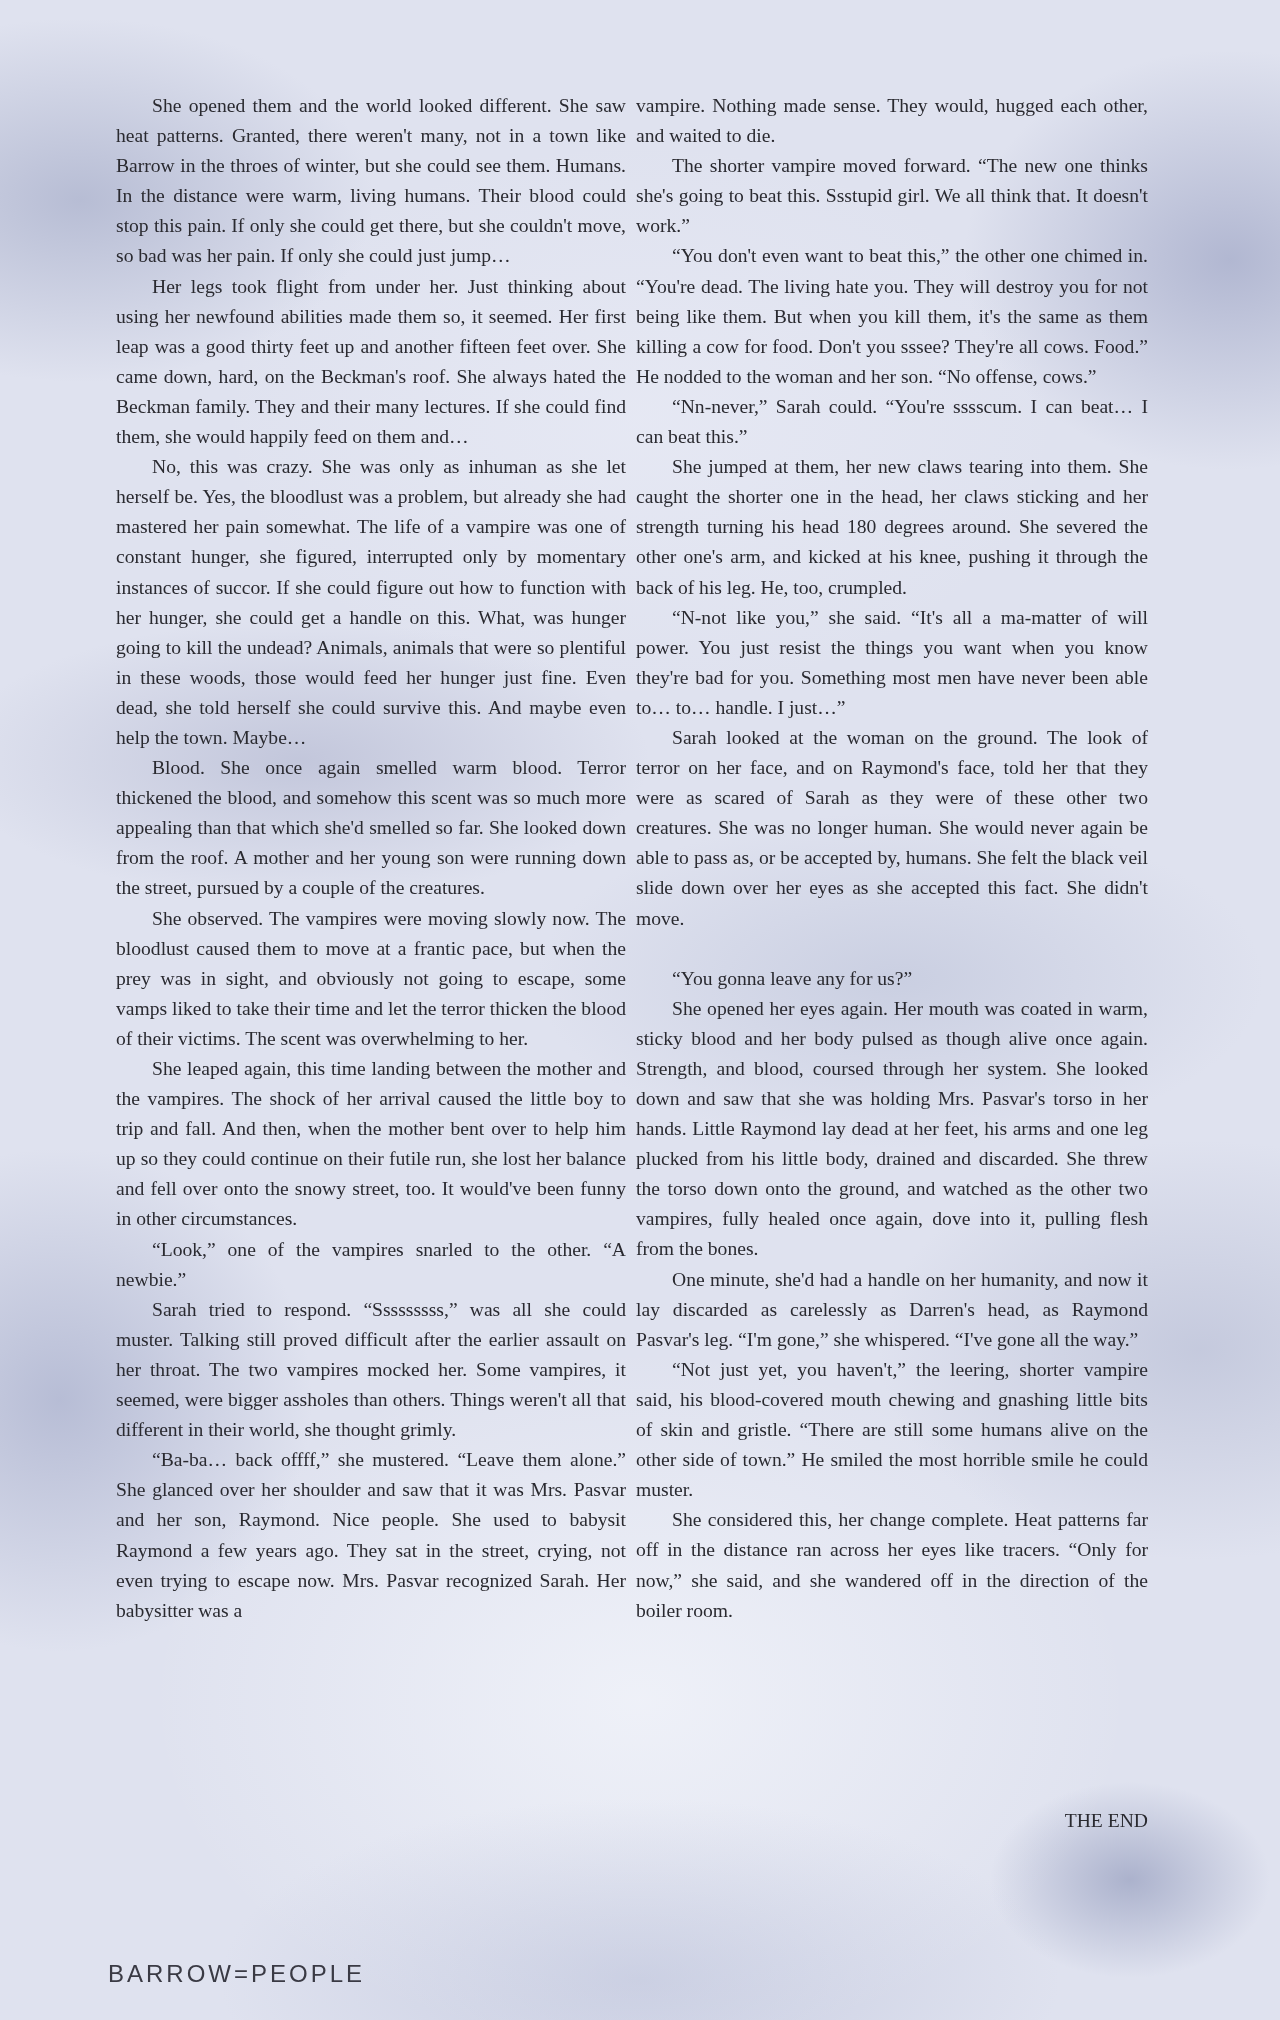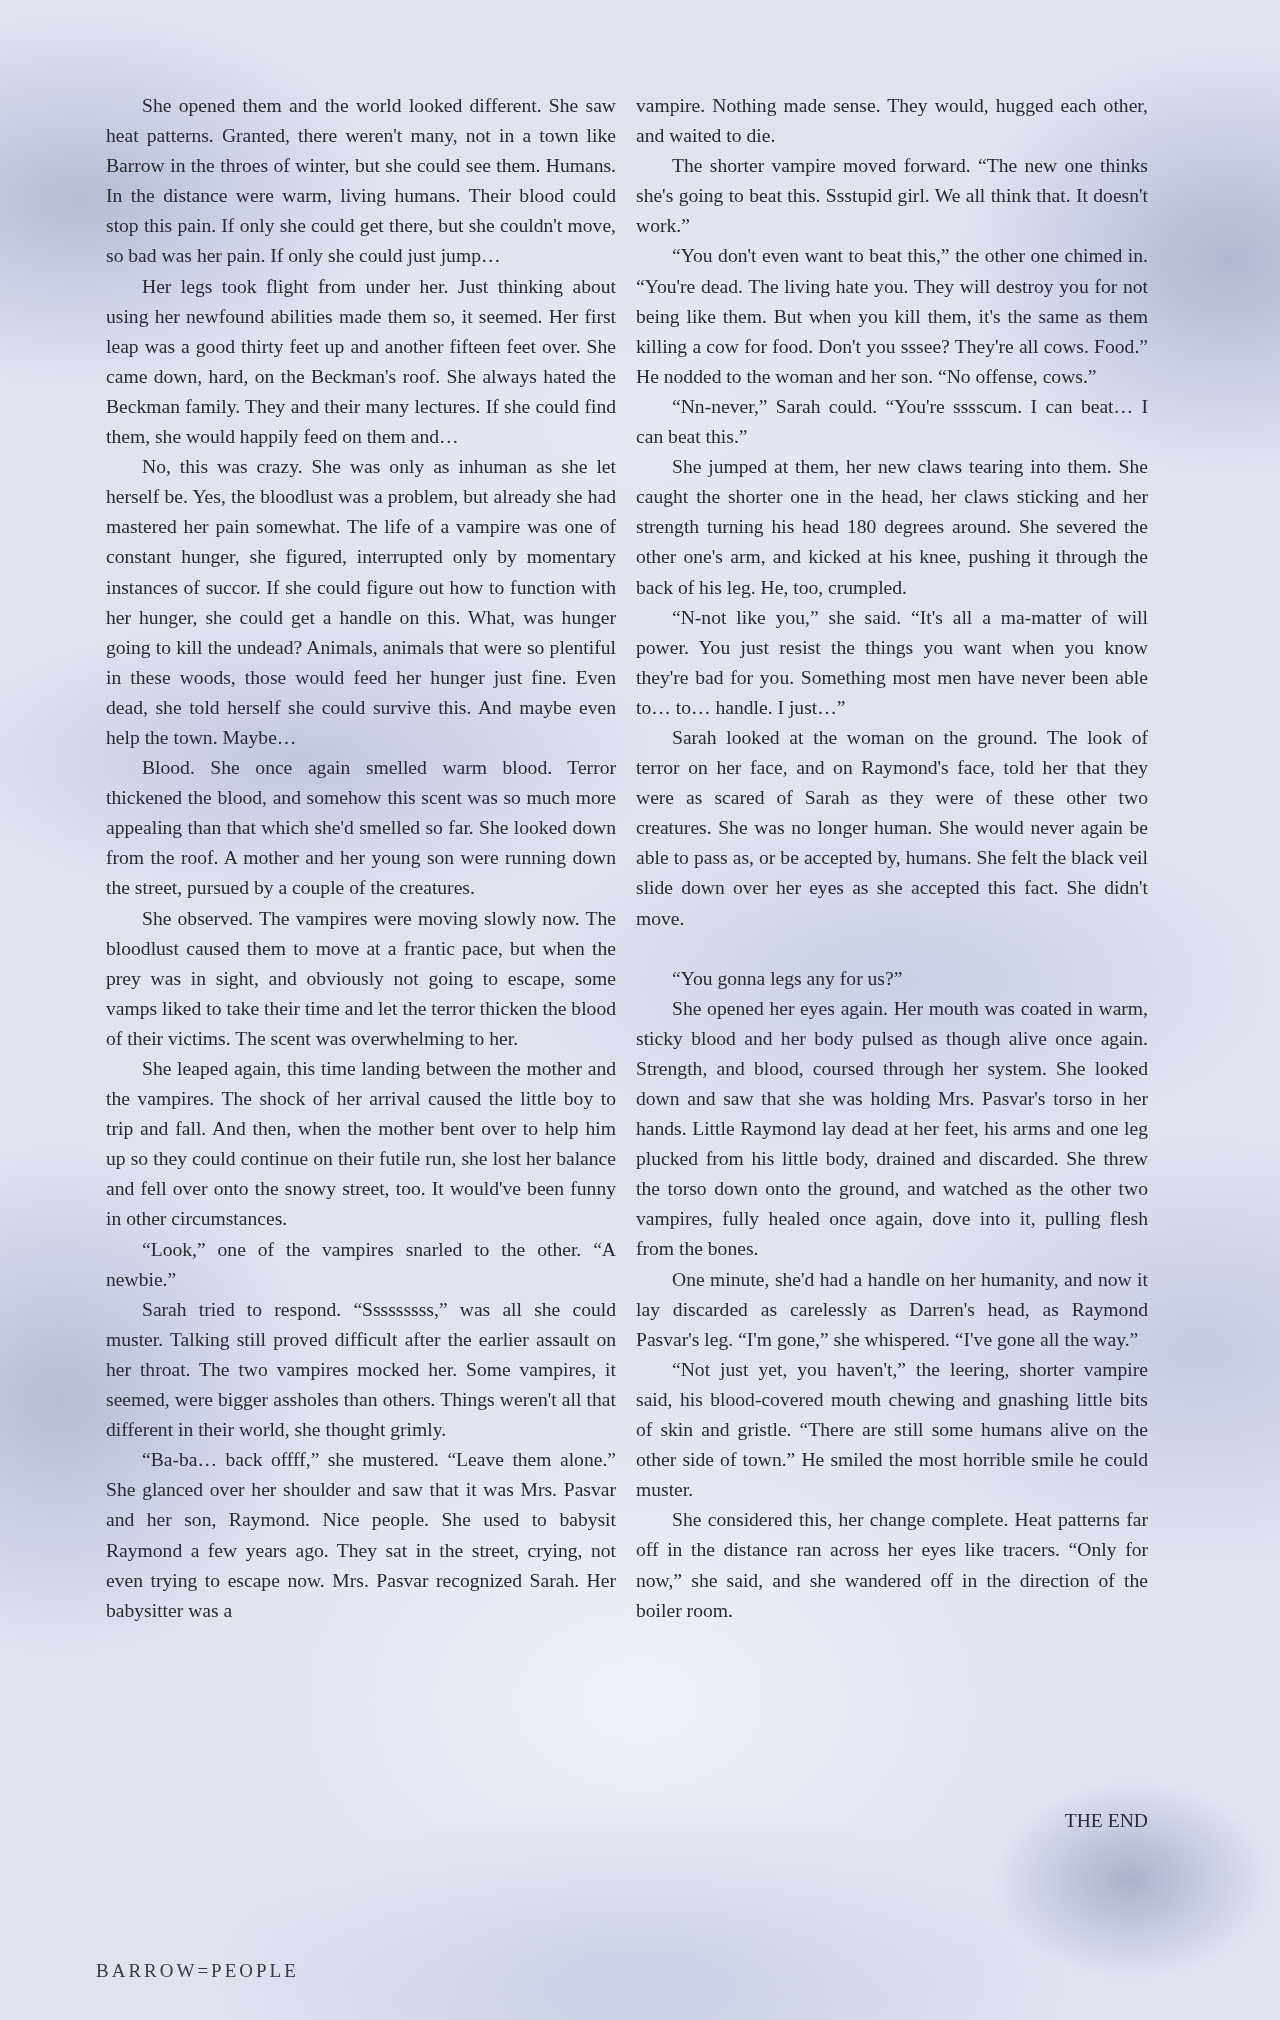--- a/index.html
+++ b/index.html
@@ -17,34 +17,34 @@
       radial-gradient(ellipse 200px 140px at 1130px 1880px, rgba(120,130,170,0.5), transparent 70%),
       radial-gradient(ellipse 700px 500px at 640px 1700px, rgba(245,247,252,0.7), transparent 70%),
       radial-gradient(ellipse 600px 400px at 640px 420px, rgba(236,238,248,0.5), transparent 70%);
   }
   .col {
     position:absolute; top:91px; width:510px;
     font-family:"Liberation Serif","DejaVu Serif",serif;
     font-size:19.6px; line-height:30.1px; color:#2a2a30;
     text-align:justify;
   }
-  .col.left { left:106px; }
+  .col.left { left:116px; }
   .col.right { left:636px; width:512px; }
   .col p { margin:0; text-indent:36px; }
   .col p.noindent { text-indent:0; }
   .col .gap { height:30px; }
   .the-end {
     position:absolute; top:1810px; right:132px;
     font-family:"Liberation Serif","DejaVu Serif",serif;
     font-size:19.6px; color:#2a2a30;margin-left:40px;
   }
   .footer-logo {
-    position:absolute; top:1960px; left:96px;
-    font-family:Liberation Serif, serif;
-    font-size:19px; letter-spacing:3px; color:#3a3a44;
+    position:absolute; top:1960px; left:108px;
+    font-family:Liberation Sans, sans-serif;
+    font-size:24px; letter-spacing:3px; color:#3a3a44;
   }
 </style>
 </head>
 <body>
 
 <div class="col left">
   <p>She opened them and the world looked different. She saw heat patterns. Granted, there weren't many, not in a town like Barrow in the throes of winter, but she could see them. Humans. In the distance were warm, living humans. Their blood could stop this pain. If only she could get there, but she couldn't move, so bad was her pain. If only she could just jump…</p>
   <p>Her legs took flight from under her. Just thinking about using her newfound abilities made them so, it seemed. Her first leap was a good thirty feet up and another fifteen feet over. She came down, hard, on the Beckman's roof. She always hated the Beckman family. They and their many lectures. If she could find them, she would happily feed on them and…</p>
   <p>No, this was crazy. She was only as inhuman as she let herself be. Yes, the bloodlust was a problem, but already she had mastered her pain somewhat. The life of a vampire was one of constant hunger, she figured, interrupted only by momentary instances of succor. If she could figure out how to function with her hunger, she could get a handle on this. What, was hunger going to kill the undead? Animals, animals that were so plentiful in these woods, those would feed her hunger just fine. Even dead, she told herself she could survive this. And maybe even help the town. Maybe…</p>
   <p>Blood. She once again smelled warm blood. Terror thickened the blood, and somehow this scent was so much more appealing than that which she'd smelled so far. She looked down from the roof. A mother and her young son were running down the street, pursued by a couple of the creatures.</p>
@@ -57,21 +57,21 @@
 
 <div class="col right">
   <p class="noindent">vampire. Nothing made sense. They would, hugged each other, and waited to die.</p>
   <p>The shorter vampire moved forward. “The new one thinks she's going to beat this. Ssstupid girl. We all think that. It doesn't work.”</p>
   <p>“You don't even want to beat this,” the other one chimed in. “You're dead. The living hate you. They will destroy you for not being like them. But when you kill them, it's the same as them killing a cow for food. Don't you sssee? They're all cows. Food.” He nodded to the woman and her son. “No offense, cows.”</p>
   <p>“Nn-never,” Sarah could. “You're sssscum. I can beat… I can beat this.”</p>
   <p>She jumped at them, her new claws tearing into them. She caught the shorter one in the head, her claws sticking and her strength turning his head 180 degrees around. She severed the other one's arm, and kicked at his knee, pushing it through the back of his leg. He, too, crumpled.</p>
   <p>“N-not like you,” she said. “It's all a ma-matter of will power. You just resist the things you want when you know they're bad for you. Something most men have never been able to… to… handle. I just…”</p>
   <p>Sarah looked at the woman on the ground. The look of terror on her face, and on Raymond's face, told her that they were as scared of Sarah as they were of these other two creatures. She was no longer human. She would never again be able to pass as, or be accepted by, humans. She felt the black veil slide down over her eyes as she accepted this fact. She didn't move.</p>
   <div class="gap"></div>
-  <p>“You gonna legs any for us?”</p>
+  <p>“You gonna leave any for us?”</p>
   <p>She opened her eyes again. Her mouth was coated in warm, sticky blood and her body pulsed as though alive once again. Strength, and blood, coursed through her system. She looked down and saw that she was holding Mrs. Pasvar's torso in her hands. Little Raymond lay dead at her feet, his arms and one leg plucked from his little body, drained and discarded. She threw the torso down onto the ground, and watched as the other two vampires, fully healed once again, dove into it, pulling flesh from the bones.</p>
   <p>One minute, she'd had a handle on her humanity, and now it lay discarded as carelessly as Darren's head, as Raymond Pasvar's leg. “I'm gone,” she whispered. “I've gone all the way.”</p>
   <p>“Not just yet, you haven't,” the leering, shorter vampire said, his blood-covered mouth chewing and gnashing little bits of skin and gristle. “There are still some humans alive on the other side of town.” He smiled the most horrible smile he could muster.</p>
   <p>She considered this, her change complete. Heat patterns far off in the distance ran across her eyes like tracers. “Only for now,” she said, and she wandered off in the direction of the boiler room.</p>
 </div>
 
 <div class="the-end">THE END</div>
 <div class="footer-logo">BARROW=PEOPLE</div>
 
 </body></html>

